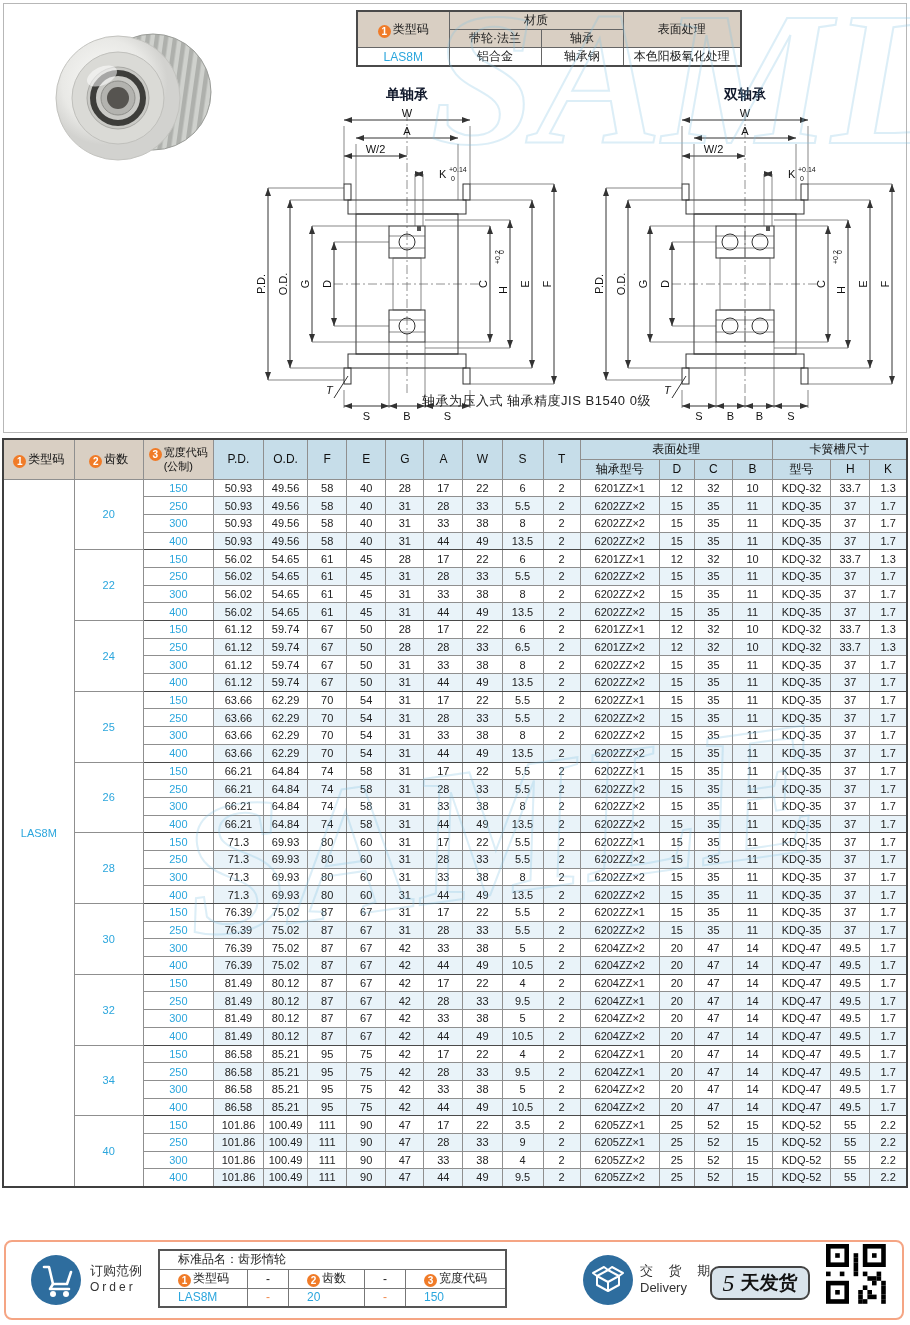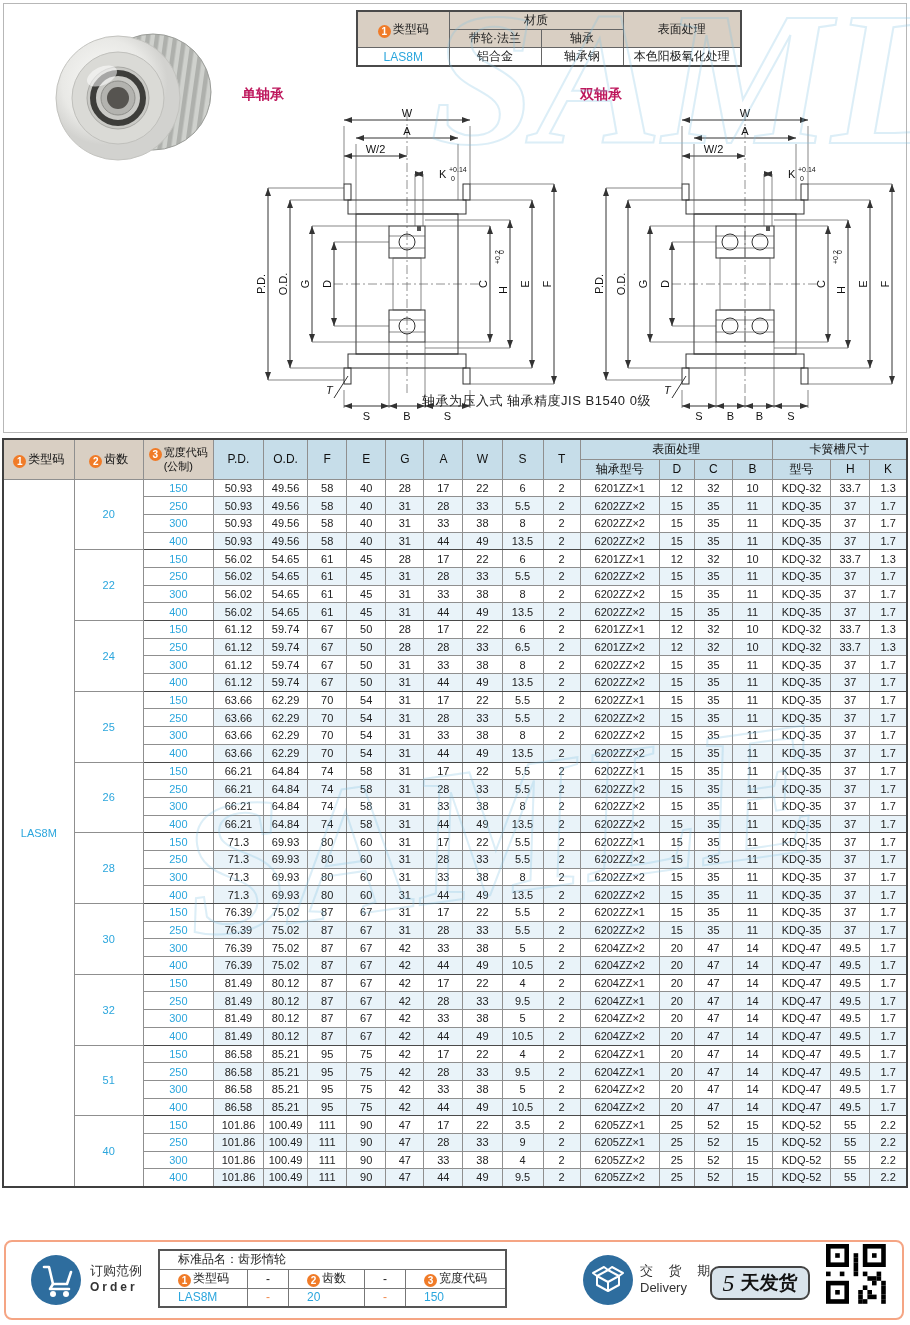--- a/index.html
+++ b/index.html
@@ -30,21 +30,21 @@
   }
   .spec-table th, .spec-table td {
     border:1px solid #666; text-align:center; padding:0 3px; height:17px;
     font-weight:normal; white-space:nowrap;
   }
   .spec-table th { background:#d9cfc3; }
   .spec-table { border:2px solid #4a4a4a; }
   .blue-text { color:#2ba6dd; }
   .drawing-area { position:absolute; left:238px; top:82px; display:flex; gap:8px; }
   .drawing-block { width:330px; }
-  .drawing-title { text-align:left; font-size:14px; font-weight:bold; color:#be185d; height:18px; }
+  .drawing-title { text-align:center; font-size:14px; font-weight:bold; color:#0f172a; height:18px; }
   .note {
     position:absolute; left:418px; top:388px; font-size:13px; color:#222;
     letter-spacing:.5px;
   }
   svg text { font-family:"Liberation Sans","DejaVu Sans",sans-serif; }
   .dl { stroke:#333; stroke-width:1; fill:none; }
   .el { stroke:#555; stroke-width:.7; fill:none; }
   .cl { stroke:#777; stroke-width:.8; fill:none; stroke-dasharray:9 3 2 3; }
   .dimtxt { font-size:11px; fill:#111; }
   .toltxt { font-size:7px; fill:#111; }
@@ -70,21 +70,21 @@
     font-size:10px; font-weight:bold; margin-right:2px; vertical-align:-2px;
   }
   .hdr-sub { font-size:11px; line-height:11px; display:block; }
   
   .footer {
     position:absolute; left:4px; top:1240px; width:900px; height:80px;
     border:2px solid #f5a584; border-radius:8px; background:#fff;
   }
   .icon-circle { position:absolute; }
   .order-text { position:absolute; left:84px; top:20px; font-size:13px; color:#333; line-height:17px; white-space:nowrap; }
-  .order-text .en { letter-spacing:3px; font-size:12px;font-weight:bold; }
+  .order-text .en { letter-spacing:3px; font-size:12px; }
   .order-table {
     position:absolute; left:152px; top:7px; border-collapse:collapse; font-size:12px;
     border:2px solid #555; table-layout:fixed;
   }
   .order-table td {
     border:1px solid #777; text-align:left; height:19px; padding:0 18px; white-space:nowrap;
   }
   .delivery-text { position:absolute; left:634px; top:20px; font-size:13px; color:#333; line-height:17px; white-space:nowrap; }
   .delivery-text .cn { letter-spacing:6px; }
   .delivery-box {
@@ -1012,21 +1012,21 @@
         <td>2</td>
         <td>6204ZZ×2</td>
         <td>20</td>
         <td>47</td>
         <td>14</td>
         <td>KDQ-47</td>
         <td>49.5</td>
         <td>1.7</td>
       </tr>
       <tr>
-        <td rowspan="4" class="teeth-cell">51</td>
+        <td rowspan="4" class="teeth-cell">34</td>
         <td class="wcode-cell">150</td>
         <td>86.58</td>
         <td>85.21</td>
         <td>95</td>
         <td>75</td>
         <td>42</td>
         <td>17</td>
         <td>22</td>
         <td>4</td>
         <td>2</td>

